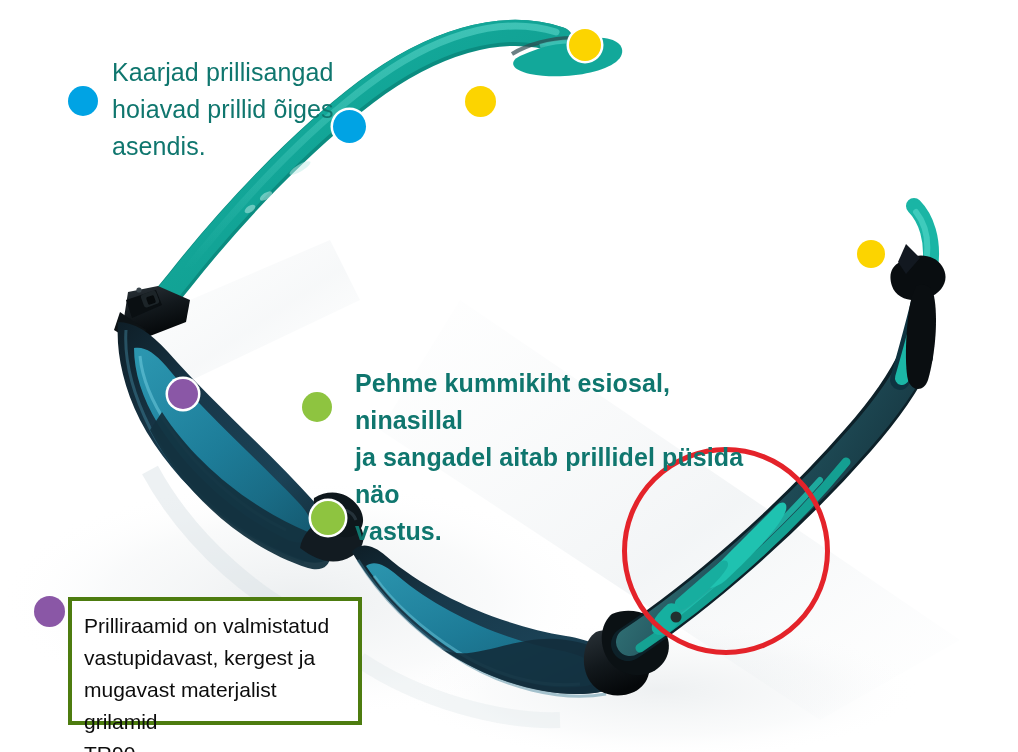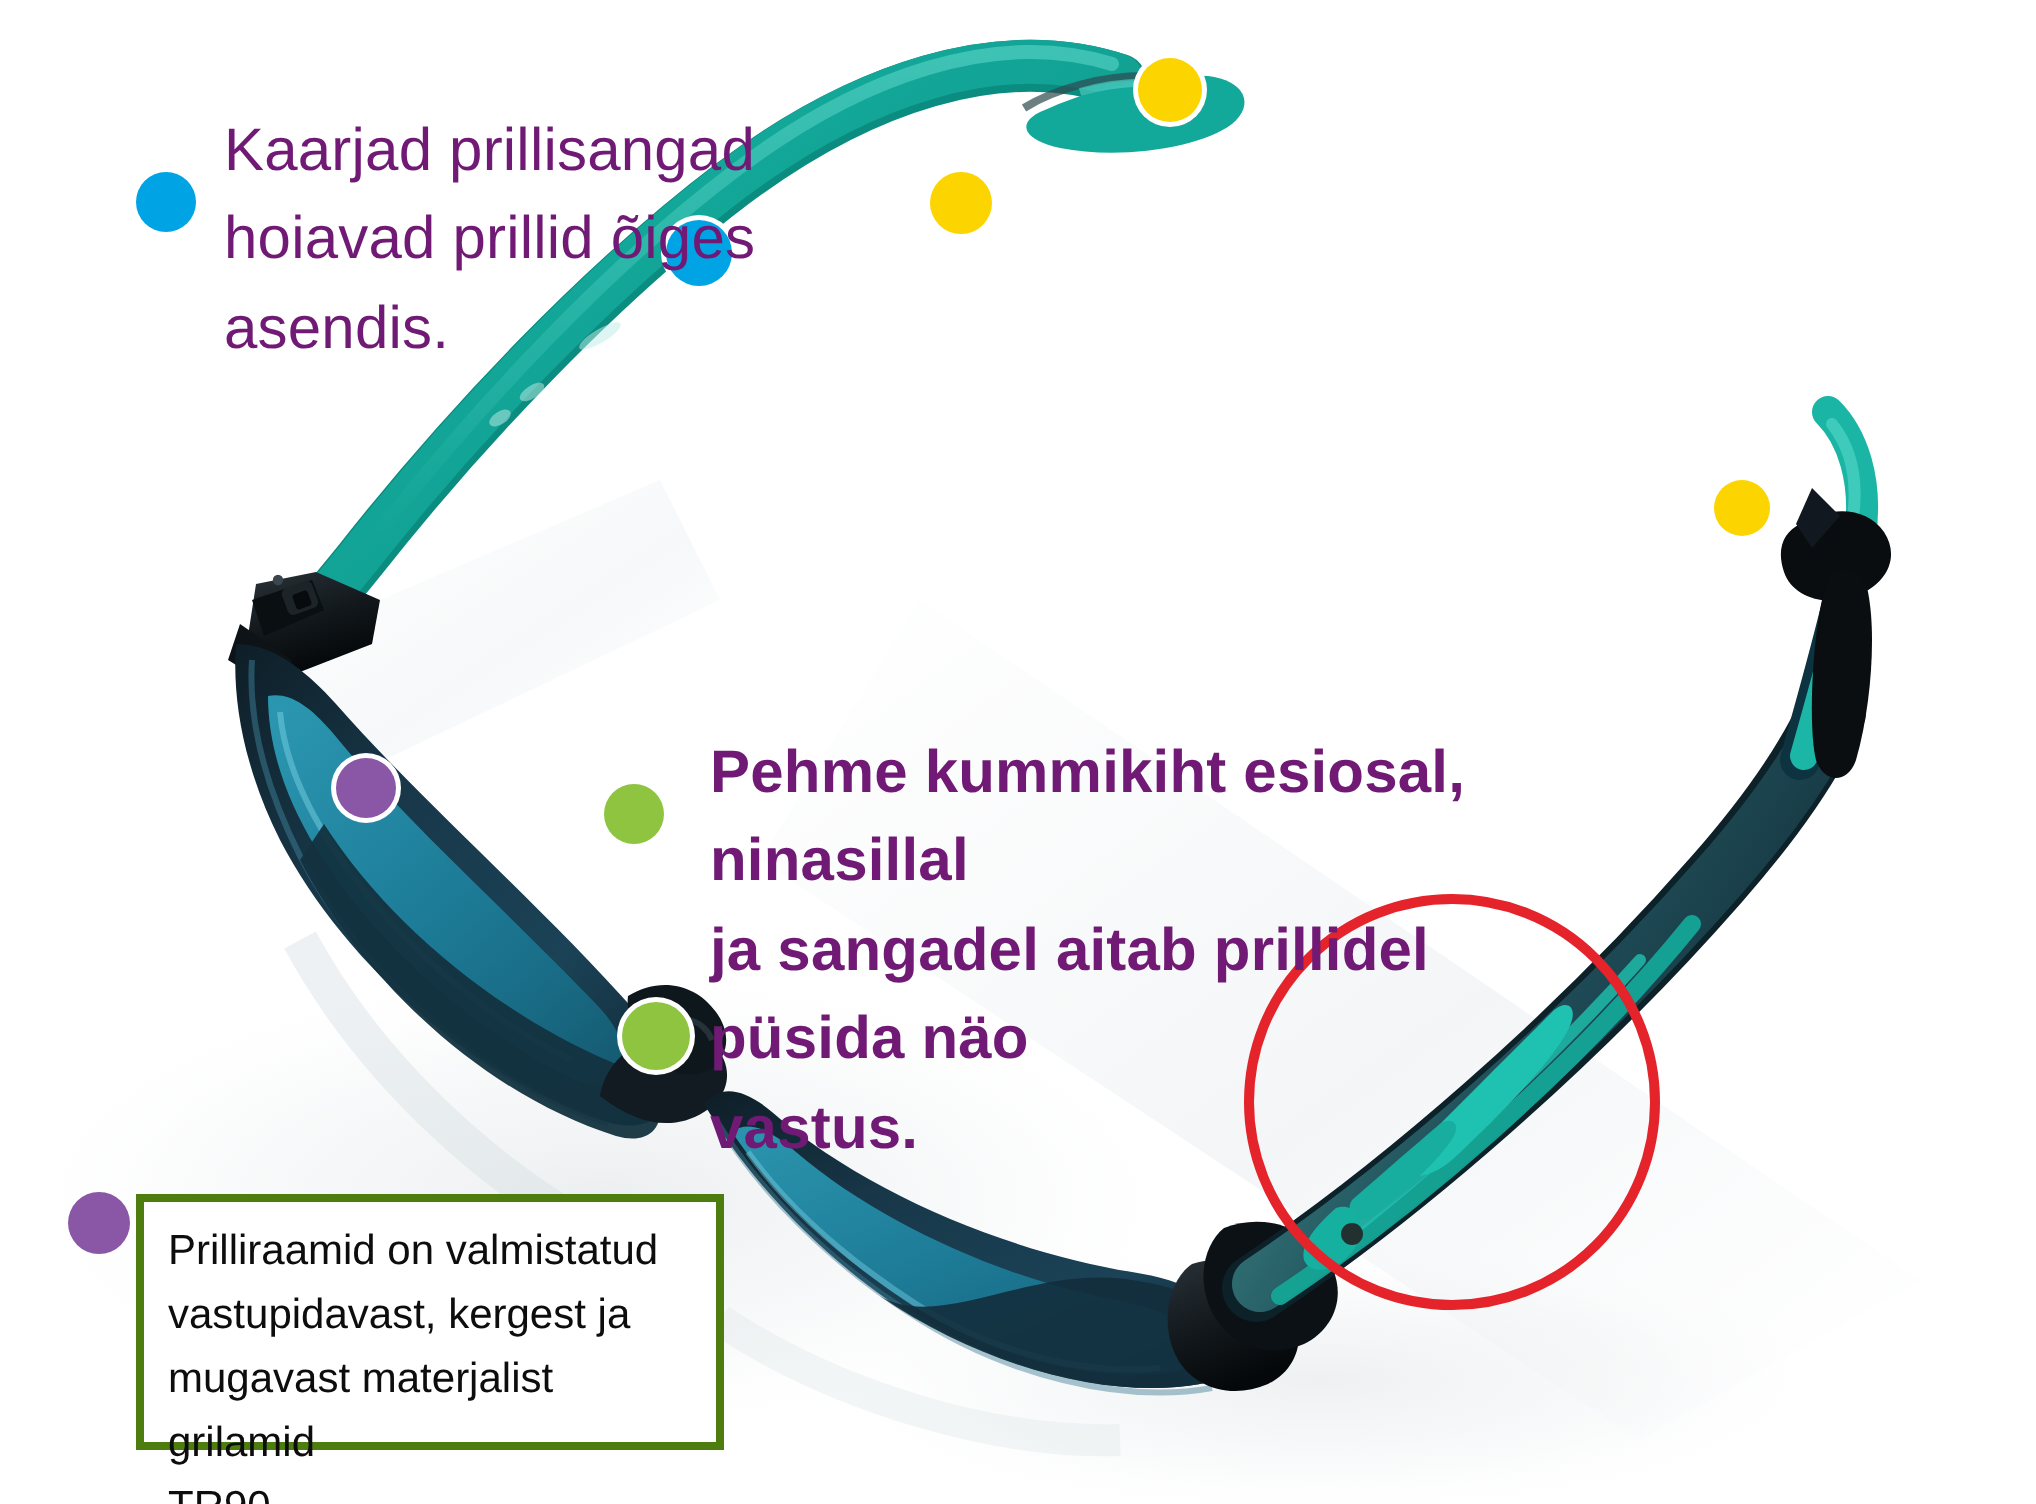--- a/index.html
+++ b/index.html
@@ -16,23 +16,23 @@
     overflow:hidden;
   }
   #photo-layer{
     position:absolute;
     inset:0;
     width:1018px;
     height:752px;
   }
   .callout{
     position:absolute;
-    font-size:30px;
+    font-size:25px;
     line-height:1.48;
-    color:#701a75;
+    color:#0f766e;
     letter-spacing:.1px;
     white-space:pre-line;
   }
   .dot{
     position:absolute;
     border-radius:50%;
     box-shadow:0 0 0 2.5px #ffffff;
   }
   #fact-box{
     position:absolute;

